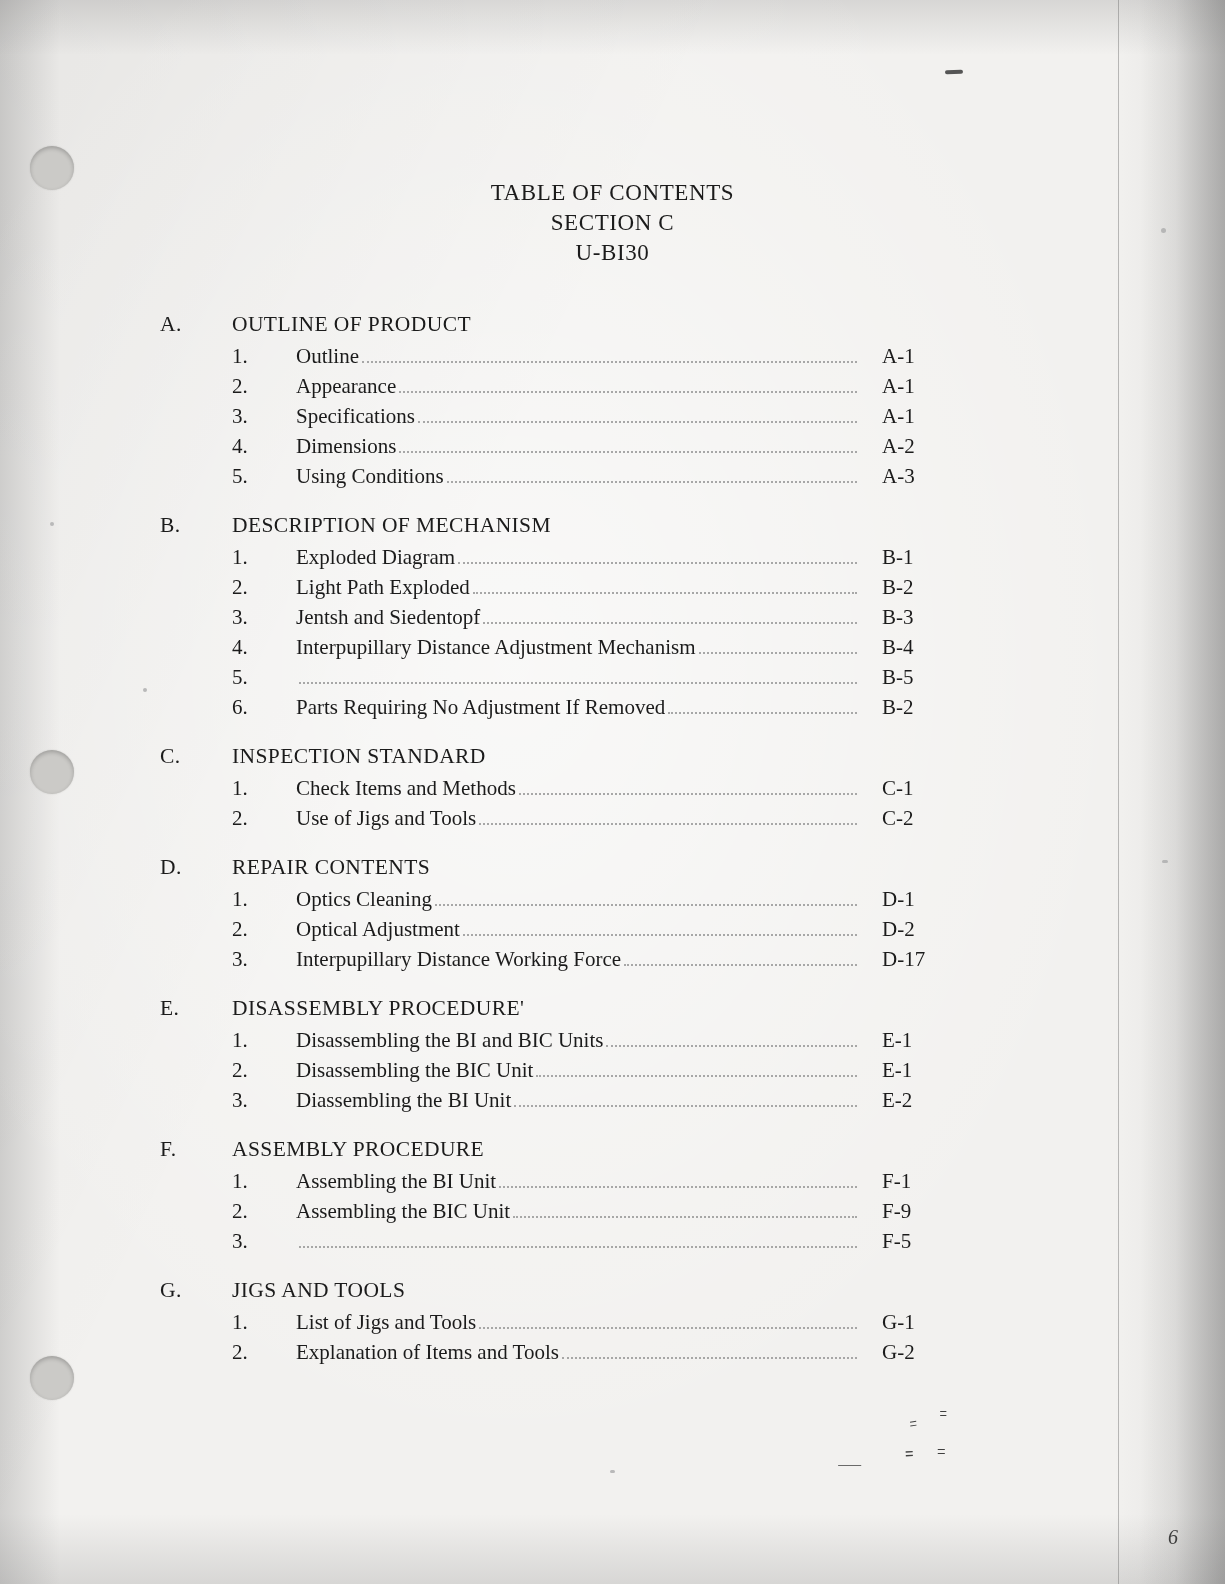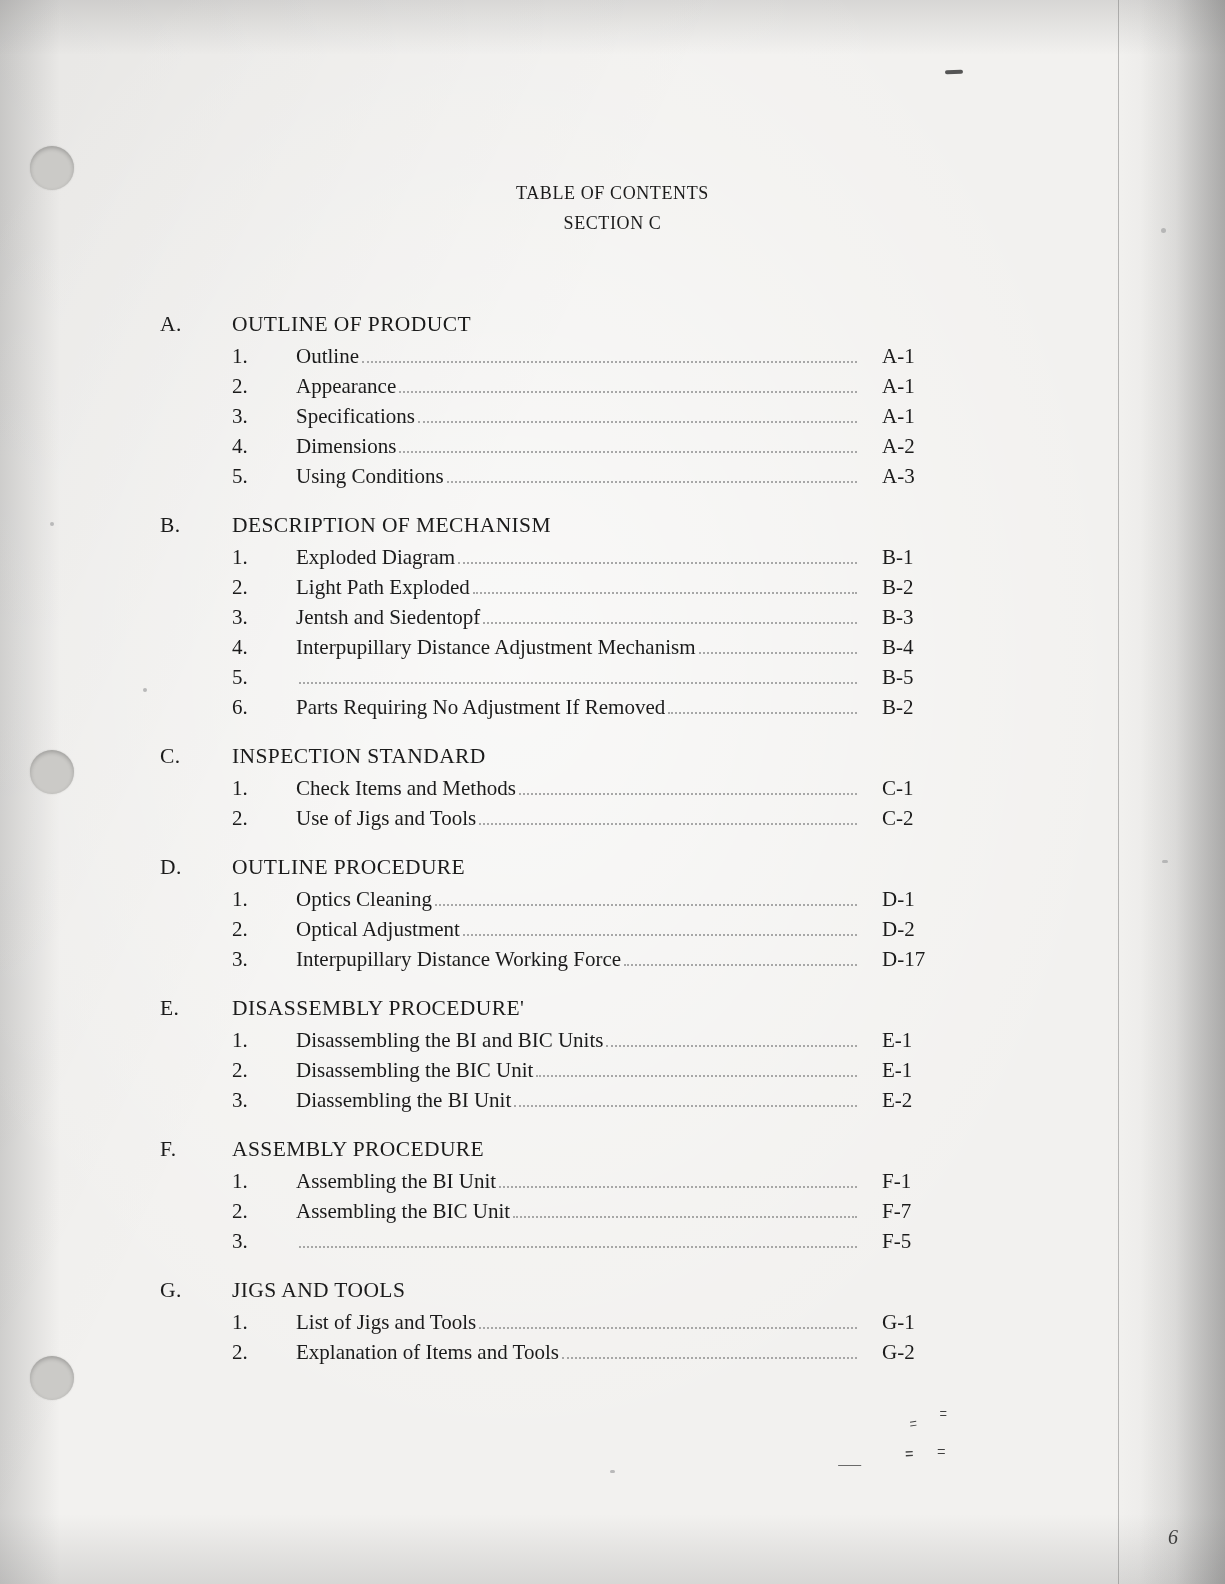--- a/index.html
+++ b/index.html
@@ -76,21 +76,21 @@
     top: 0;
     width: 100%;
     height: 100%;
   }
   .doc-title {
     position: absolute;
     top: 178px;
     left: 0;
     width: 1225px;
     text-align: center;
-    font-size: 18px;
+    font-size: 23px;
     letter-spacing: 0.6px;
     line-height: 30px;
   }
   .doc-title div { white-space: nowrap; }
 
   .toc {
     position: absolute;
     top: 312px;
     left: 160px;
     width: 790px;
@@ -207,20 +207,21 @@
   <div class="faint-dot fd2"></div>
   <div class="faint-dot fd3"></div>
   <div class="faint-dot fd4"></div>
   <div class="faint-dot fd5"></div>
 
   <div class="content">
 
     <div class="doc-title">
       <div>TABLE OF CONTENTS</div>
       <div>SECTION C</div>
+      <div>U-BI30</div>
     </div>
 
     <div class="toc">
 
       <div class="section">
         <div class="section-head">
           <span class="sec-letter">A.</span>
           <span class="sec-title">OUTLINE OF PRODUCT</span>
         </div>
         <div class="entry">
@@ -312,21 +313,21 @@
           <span class="entry-num">2.</span>
           <span class="entry-label">Use of Jigs and Tools</span>
           <span class="leader"></span>
           <span class="entry-page">C-2</span>
         </div>
       </div>
 
       <div class="section">
         <div class="section-head">
           <span class="sec-letter">D.</span>
-          <span class="sec-title">OUTLINE PROCEDURE</span>
+          <span class="sec-title">REPAIR CONTENTS</span>
         </div>
         <div class="entry">
           <span class="entry-num">1.</span>
           <span class="entry-label">Optics Cleaning</span>
           <span class="leader"></span>
           <span class="entry-page">D-1</span>
         </div>
         <div class="entry">
           <span class="entry-num">2.</span>
           <span class="entry-label">Optical Adjustment</span>
@@ -374,21 +375,21 @@
         <div class="entry">
           <span class="entry-num">1.</span>
           <span class="entry-label">Assembling the BI Unit</span>
           <span class="leader"></span>
           <span class="entry-page">F-1</span>
         </div>
         <div class="entry">
           <span class="entry-num">2.</span>
           <span class="entry-label">Assembling the BIC Unit</span>
           <span class="leader"></span>
-          <span class="entry-page">F-7</span>
+          <span class="entry-page">F-9</span>
         </div>
         <div class="entry">
           <span class="entry-num">3.</span>
           <span class="leader"></span>
           <span class="entry-page">F-5</span>
         </div>
       </div>
 
       <div class="section">
         <div class="section-head">

